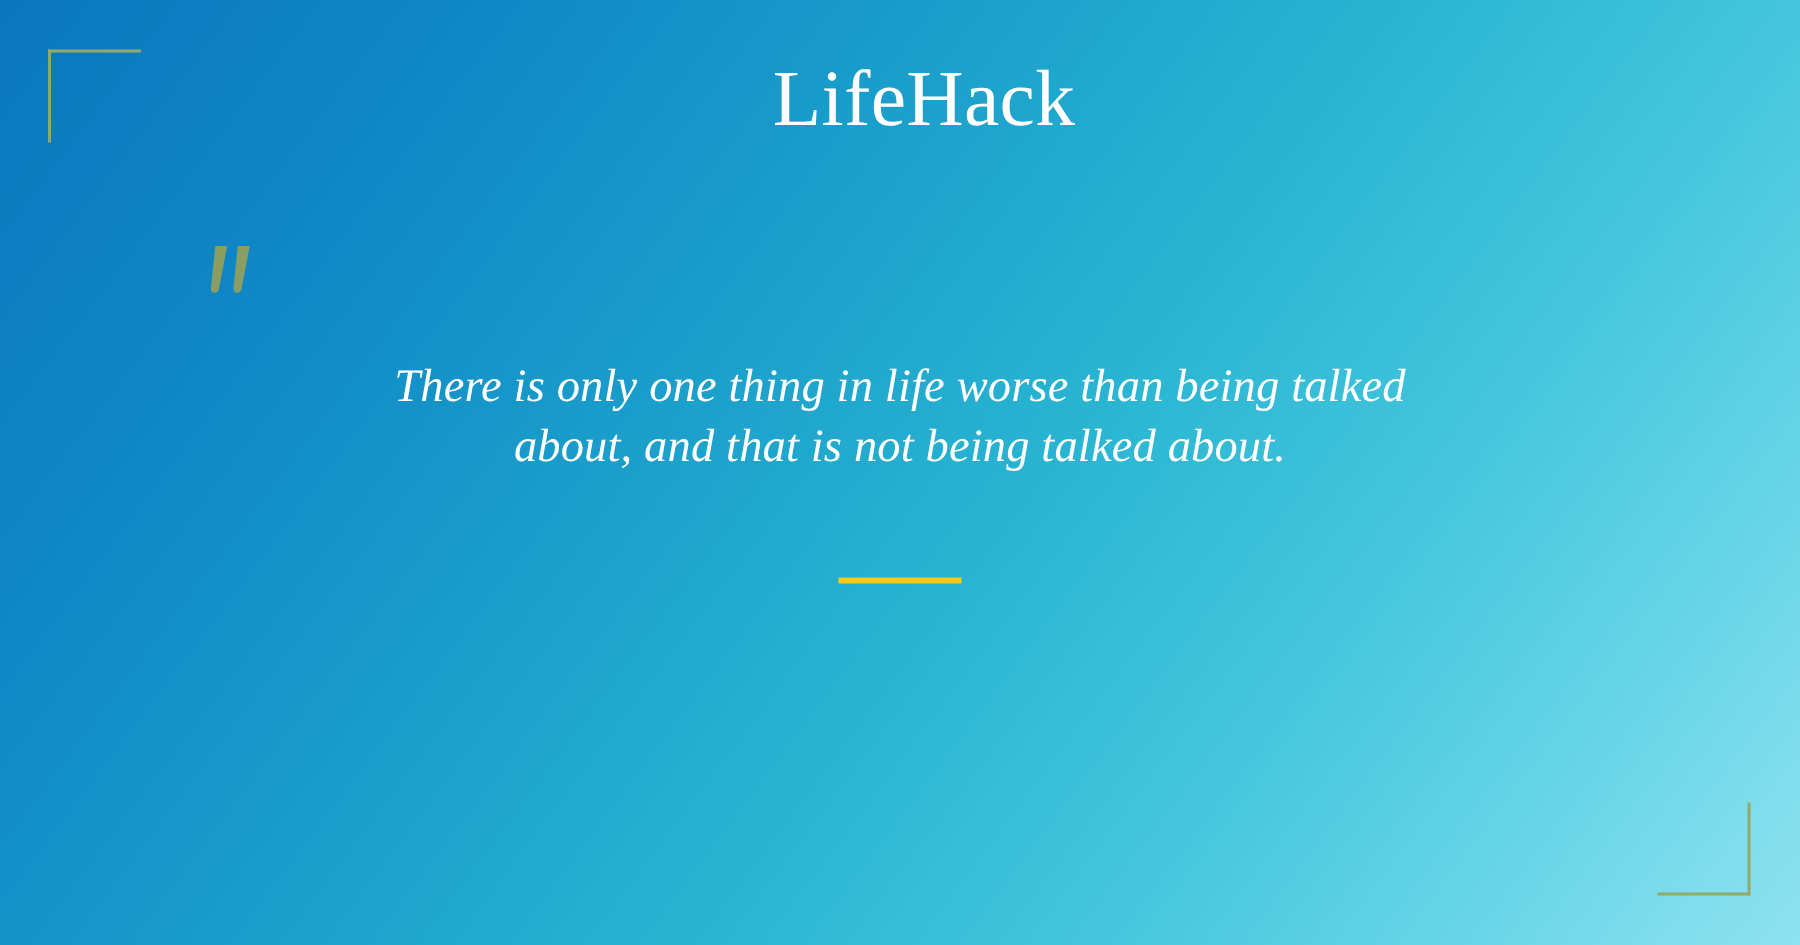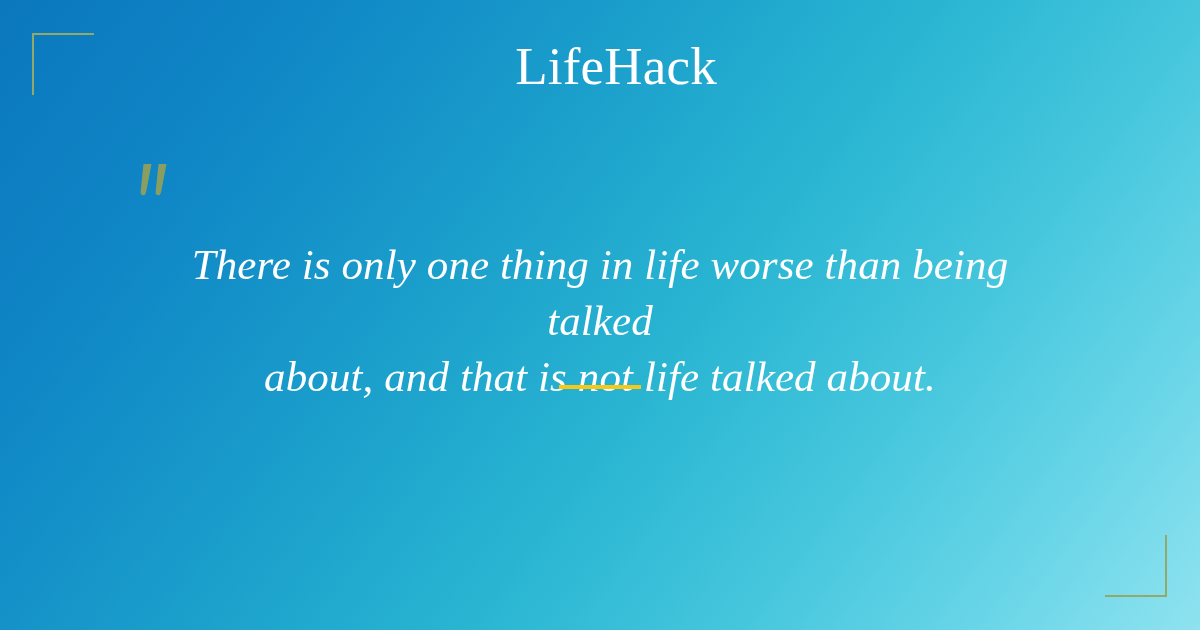--- a/index.html
+++ b/index.html
@@ -82,21 +82,21 @@
   #quote-block {
     position:absolute;
     left:100px;
     right:100px;
     top:237px;
   }
 
   #quote-text {
     font-family:"Liberation Serif", serif;
     font-style:italic;
-    font-size:43px;
+    font-size:31px;
     line-height:1.30;
     color:#ffffff;
     text-align:center;
     letter-spacing:0.1px;
     max-width:910px;
     margin:0 auto;
   }
 
   
   #divider {
@@ -136,20 +136,20 @@
   <div id="quote-mark">
     <svg width="46" height="60" viewBox="0 0 46 60" aria-hidden="true">
       <path d="M10.5 8 L18.5 8 L13.0 36.5 Q12.4 39.2 10.2 39.2 Q7.6 39.2 7.6 36.2 Q7.6 34.6 8.0 32.6 Z" fill="#8a9e62"></path>
       <path d="M25.5 8 L33.5 8 L28.0 36.5 Q27.4 39.2 25.2 39.2 Q22.6 39.2 22.6 36.2 Q22.6 34.6 23.0 32.6 Z" fill="#8a9e62"></path>
     </svg>
   </div>
 
   <div id="quote-block">
     <div id="quote-text">
       <span style="display: block;">There is only one thing in life worse than being talked</span>
-      <span style="display: block;">about, and that is not life talked about.</span>
+      <span style="display: block;">about, and that is not being talked about.</span>
     </div>
   </div>
 
   <div id="divider"></div>
 
 
 </div>
 
 </body></html>

